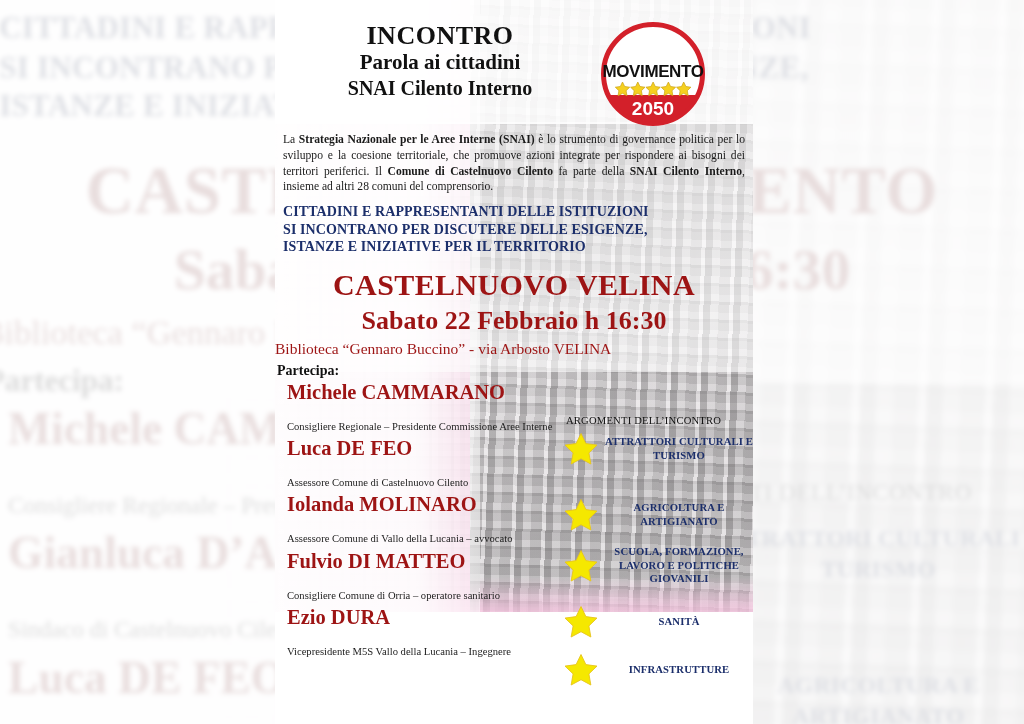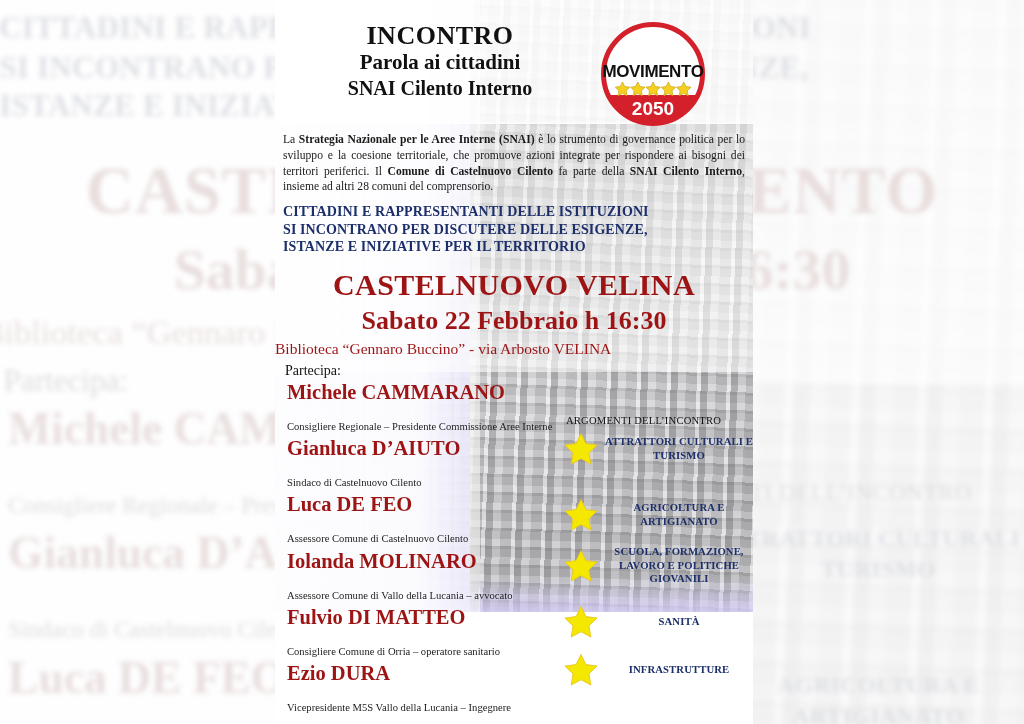--- a/index.html
+++ b/index.html
@@ -32,21 +32,21 @@
 
   
   #poster-card{
     position:absolute;left:275px;top:0;width:478px;height:724px;
     background:#ffffff;overflow:hidden;
     box-shadow:0 0 0 0 rgba(0,0,0,0);
   }
 
   
   .poster{
-    position:relative;width:478px;height:724px;background:#c4b5fd;
+    position:relative;width:478px;height:724px;background:#f9a8d4;
     overflow:hidden;
   }
 
   
   .photo-wash{
     position:absolute;left:0;top:0;width:478px;height:640px;
     opacity:0.40;
     background-color:#cfcfcf;
     background-image:
       linear-gradient(to bottom, rgba(255,255,255,.85) 0%, rgba(255,255,255,.25) 12%, rgba(255,255,255,.05) 40%, rgba(255,255,255,.35) 88%, rgba(255,255,255,.95) 100%),
@@ -122,22 +122,22 @@
     position:absolute;left:0;top:306px;width:478px;text-align:center;
     color:#9d1414;font-weight:bold;font-size:26px;
   }
   .red-venue{
     position:absolute;left:0;top:340px;width:478px;text-align:left;
     color:#9d1414;font-weight:normal;font-size:15.5px;
   }
 
   
   .partecipa{
-    position:absolute;left:10px;top:363px;
-    font-size:14px;font-weight:normal;color:#111;
+    position:absolute;left:2px;top:363px;
+    font-size:14px;font-weight:bold;color:#111;
   }
   .speakers{position:absolute;left:12px;top:381px;width:300px;}
   .sp{margin-bottom:4px;}
   .sp .nm{color:#9d1414;font-weight:bold;font-size:20.5px;line-height:1.12;}
   .sp .rl{color:#1c1c1c;font-size:10.6px;line-height:1.25;margin-top:16px;}
 
   
   .topics-title{
     position:absolute;left:566px;top:415px;
     font-size:10.6px;font-weight:normal;color:#111;letter-spacing:.2px;
@@ -280,24 +280,20 @@
       <div class="red-date">Sabato 22 Febbraio h 16:30</div>
       <div class="red-venue">Biblioteca “Gennaro Buccino” - via Arbosto VELINA</div>
 
       <div class="partecipa">Partecipa:</div>
       <div class="speakers">
           <div class="sp">
             <div class="nm">Michele CAMMARANO</div>
             <div class="rl">Consigliere Regionale – Presidente Commissione Aree Interne</div>
           </div>
           <div class="sp">
-            <div class="nm">Gianluca D’AIUTO</div>
-            <div class="rl">Sindaco di Castelnuovo Cilento</div>
-          </div>
-          <div class="sp">
             <div class="nm">Luca DE FEO</div>
             <div class="rl">Assessore Comune di Castelnuovo Cilento</div>
           </div>
           <div class="sp">
             <div class="nm">Iolanda MOLINARO</div>
             <div class="rl">Assessore Comune di Vallo della Lucania – avvocato</div>
           </div>
           <div class="sp">
             <div class="nm">Fulvio DI MATTEO</div>
             <div class="rl">Consigliere Comune di Orria – operatore sanitario</div>

